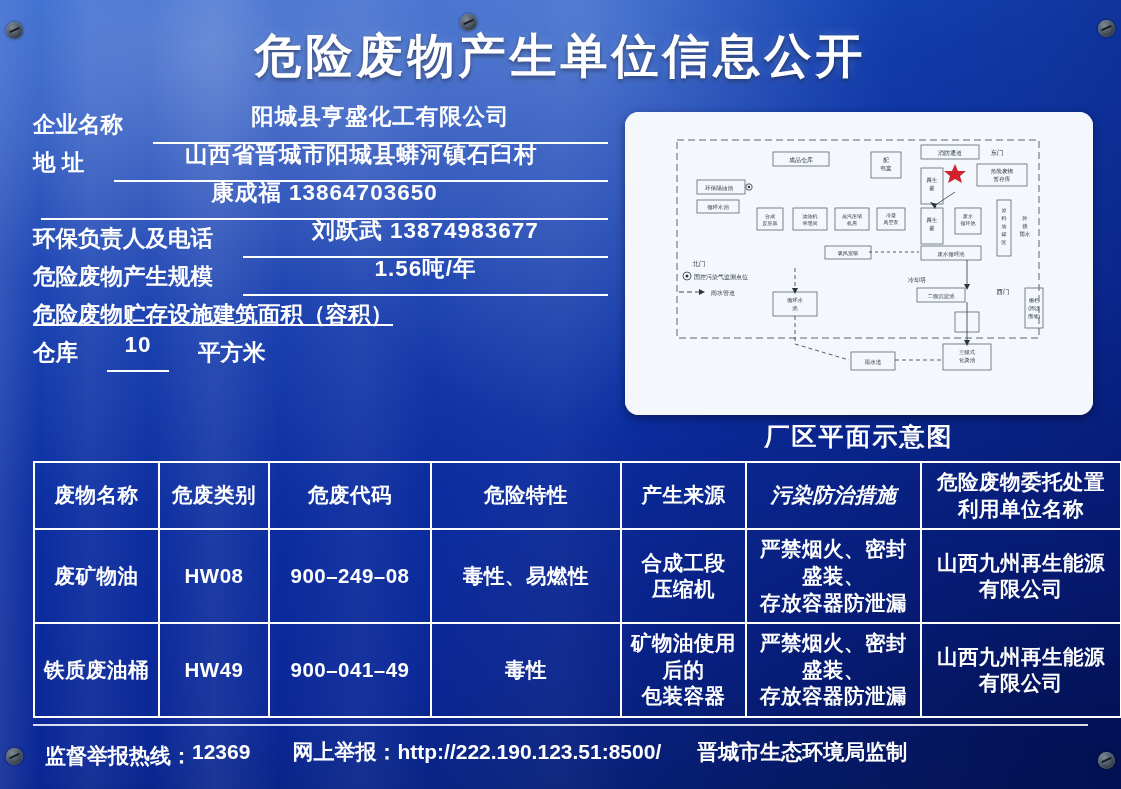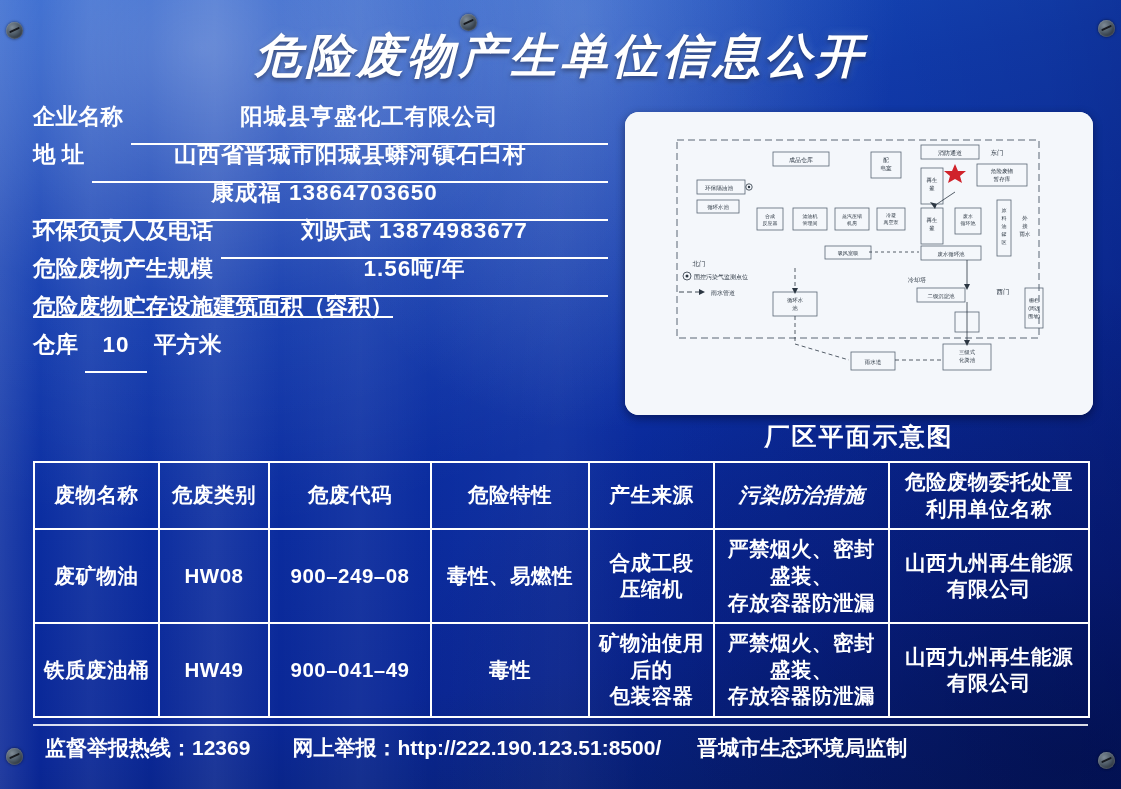--- a/index.html
+++ b/index.html
@@ -62,37 +62,37 @@
   
   #title {
     position: absolute;
     left: 0; right: 0; top: 30px;
     text-align: center;
     font-size: 47px;
     font-weight: bold;
     letter-spacing: 4px;
     line-height: 1.1;
     text-shadow: 0 2px 5px rgba(0,0,20,0.55), 0 0 10px rgba(180,215,255,0.35);
-    font-style: italic;
   }
 
   
   #info {
     position: absolute;
     left: 33px; top: 106px;
     width: 575px;
     font-size: 22.5px;
     font-weight: bold;
     line-height: 1.0;
   }
   .info-row {
     display: flex;
-    align-items: flex-start;
+    align-items: center;
     height: 38px;
     white-space: nowrap;
+    gap: 22px;
   }
   .lbl { flex: 0 0 auto; }
   .val {
     flex: 1 1 auto;
     margin-left: 8px;
     border-bottom: 2.5px solid #ffffff;
     text-align: center;
     padding-bottom: 14px;
     letter-spacing: 1px;
   }
@@ -141,39 +141,39 @@
     font-weight: bold;
     line-height: 1.3;
     padding: 6px 3px;
     letter-spacing: 0.5px;
   }
   thead td { height: 66px; }
   tbody td { height: 82px; }
   .c0 { width: 125px; }
   .c1 { width: 110px; }
   .c2 { width: 162px; }
-  .c3 { width: 158px; }
+  .c3 { width: 190px; }
   .c4 { width: 125px; }
   .c5 { width: 175px; font-style: italic; }
   .c6 { width: 200px; }
 
   
   #footer {
     position: absolute;
     left: 33px; top: 724px;
     width: 1055px;
     display: flex;
     align-items: center;
     font-size: 21px;
     font-weight: bold;
     border-top: 2.5px solid rgba(255,255,255,0.85);
     padding-top: 8px;
     white-space: nowrap;
   }
-  #footer .f1 { margin-left: 12px; }
+  #footer .f1 { margin-left: 12px; margin-top: 8px; }
   #footer .f2 { margin-left: 42px; }
   #footer .f3 { margin-left: 36px; }
 </style>
 </head>
 <body>
 
 <div id="board">
 
   <div class="screw s1"></div>
   <div class="screw s2"></div>

